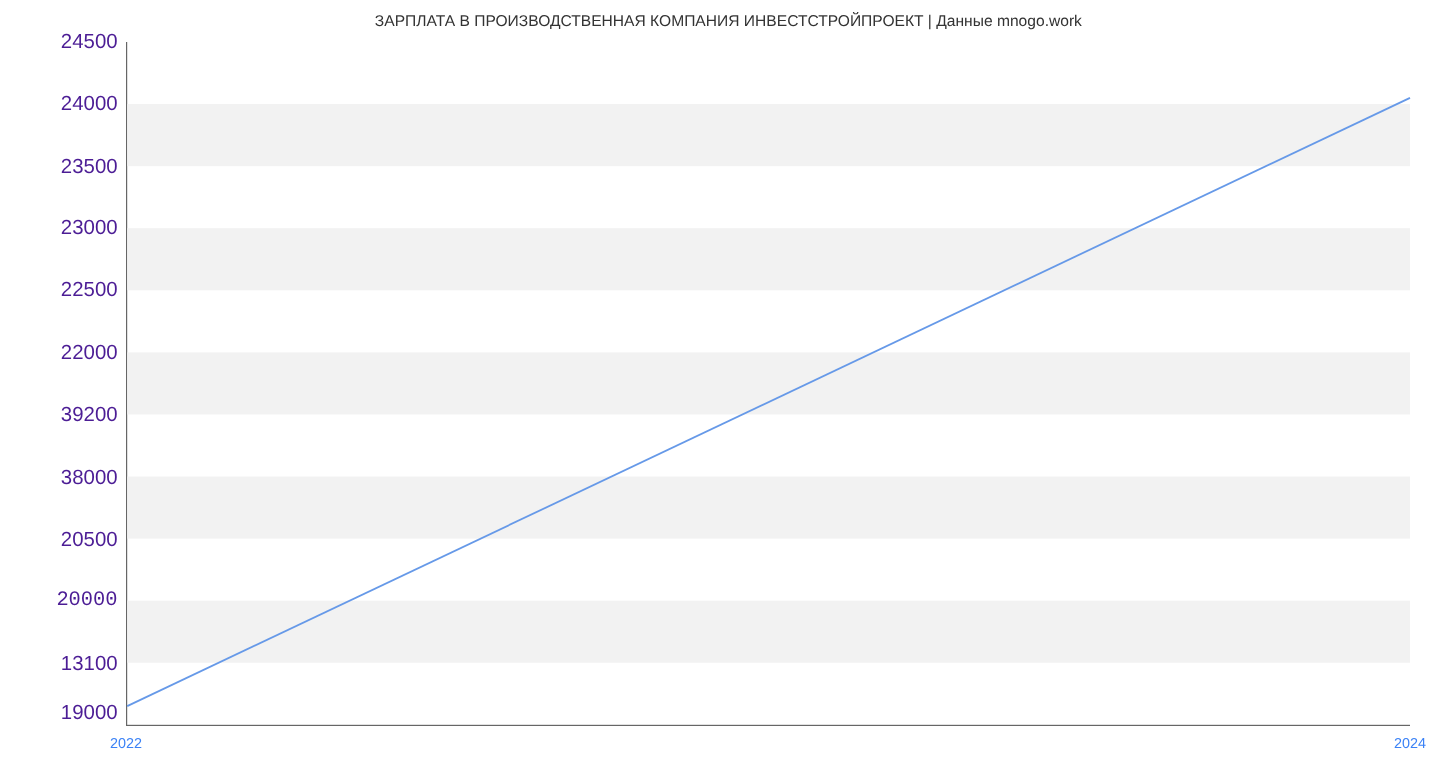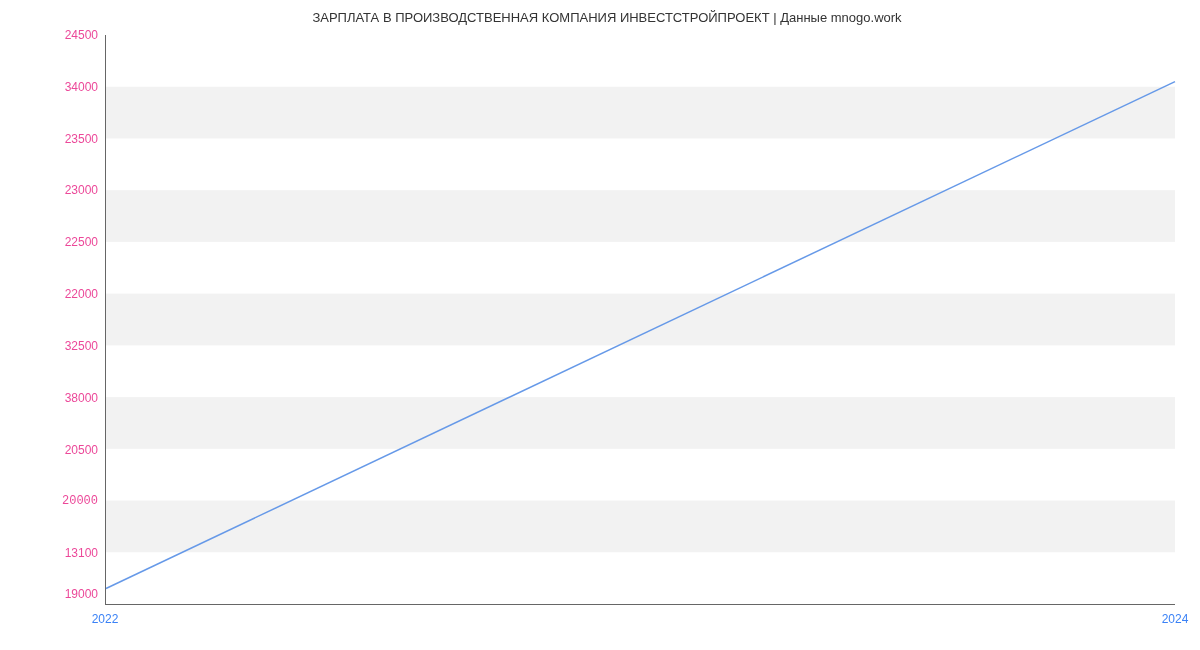--- a/index.html
+++ b/index.html
@@ -28,22 +28,22 @@
       width: 1070px;
       height: 570px;
       border-left: 1px solid #666;
       border-bottom: 1px solid #666;
     }
     .y-tick-label {
       position: absolute;
       right: 1102px;
       width: 60px;
       text-align: right;
-      font-size: 12px;
-      color: #ec4899;
+      font-size: 17px;
+      color: #4c1d95;
       transform: translateY(-50%);
     }
     .x-tick-label {
       position: absolute;
       top: 612px;
       font-size: 12px;
       color: #3b82f6;
       transform: translateX(-50%);
     }
     .line-svg {
@@ -77,24 +77,24 @@
     <polyline class="series-line" points="0.00,554.45 1070.00,46.64"></polyline>
   </svg>
 </div>
 
 <div>
     <div class="y-tick-label" style="top: 594px;">19000</div>
     <div class="y-tick-label" style="top: 553.182px;">13100</div>
     <div class="y-tick-label" style="top: 501.364px; font-family: Liberation Mono, monospace;">20000</div>
     <div class="y-tick-label" style="top: 449.545px;">20500</div>
     <div class="y-tick-label" style="top: 397.727px;">38000</div>
-    <div class="y-tick-label" style="top: 345.909px;">32500</div>
+    <div class="y-tick-label" style="top: 345.909px;">39200</div>
     <div class="y-tick-label" style="top: 294.091px;">22000</div>
     <div class="y-tick-label" style="top: 242.273px;">22500</div>
     <div class="y-tick-label" style="top: 190.455px;">23000</div>
     <div class="y-tick-label" style="top: 138.636px;">23500</div>
-    <div class="y-tick-label" style="top: 86.8182px;">34000</div>
+    <div class="y-tick-label" style="top: 86.8182px;">24000</div>
     <div class="y-tick-label" style="top: 35px;">24500</div>
   </div>
 <div>
     <div class="x-tick-label" style="left: 105px;">2022</div>
     <div class="x-tick-label" style="left: 1175px;">2024</div>
   </div>
 
 </body></html>

